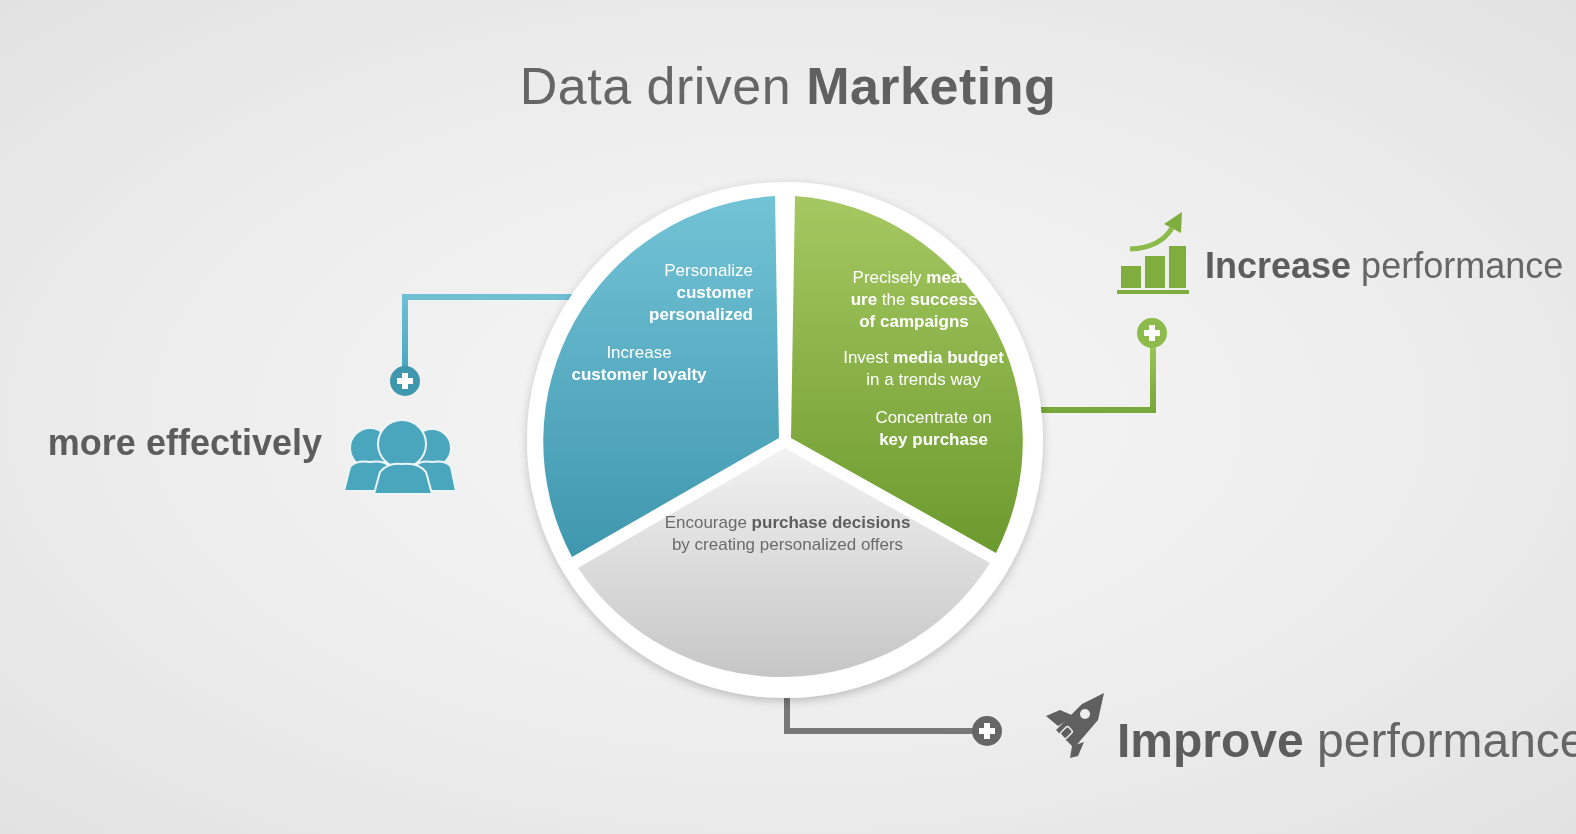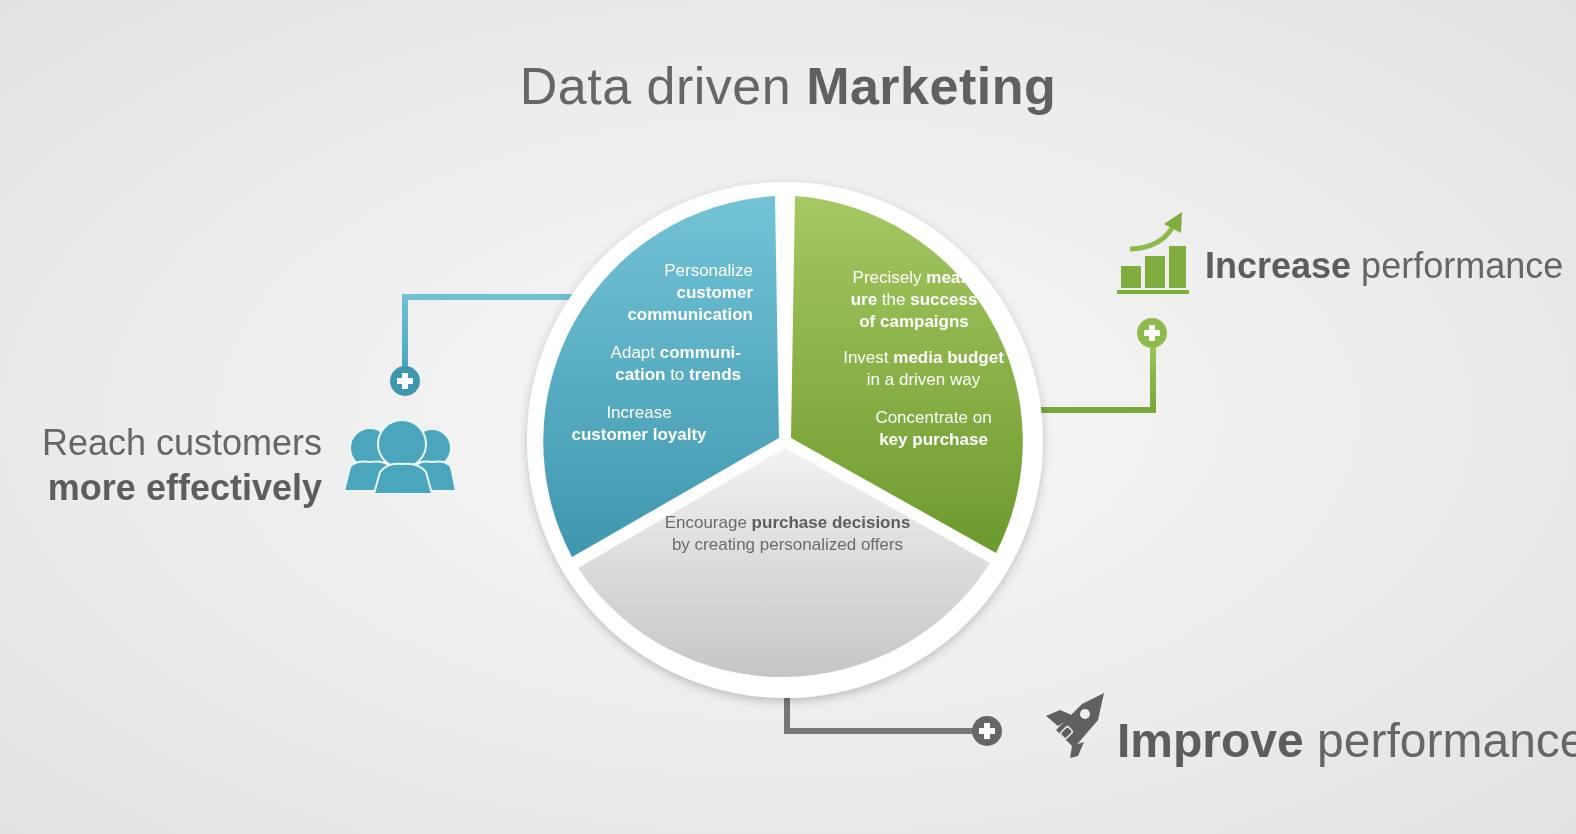--- a/index.html
+++ b/index.html
@@ -161,57 +161,52 @@
     <polygon points="1084,742 1078,756 1070,758 1072,746"></polygon>
     <circle cx="1085" cy="714" r="5" fill="#eee"></circle>
     <rect x="1061" y="729" width="11" height="8" rx="2" transform="rotate(-45 1066 733)" fill="none" stroke="#eee" stroke-width="1.5"></rect>
   </g>
 </svg>
 
 <div class="seg-text seg-blue" data-interactable="false" style="left:560px; top:260px; width:193px;">
   <p data-interactable="false">
     <span data-interactable="false">Personalize</span><br>
     <b data-interactable="false">customer</b><br>
-    <b data-interactable="false">communication</b>
-  </p>
-  <p data-interactable="false" style="margin-right:12px;">
-    <span data-interactable="false">Adapt </span><b data-interactable="false">communi-</b><br>
-    <b data-interactable="false">cation</b><span data-interactable="false"> to </span><b data-interactable="false">trends</b>
+    <b data-interactable="false">personalized</b>
   </p>
   <p data-interactable="false" style="margin-right:35px; text-align:center;">
     <span data-interactable="false">Increase</span><br>
     <b data-interactable="false">customer loyalty</b>
   </p>
 </div>
 
 <div class="seg-text seg-green" data-interactable="false" style="left:809px; top:267px; width:210px;">
   <p data-interactable="false" style="margin-bottom:14px;">
     <span data-interactable="false">Precisely </span><b data-interactable="false">meas-</b><br>
     <b data-interactable="false">ure</b><span data-interactable="false"> the </span><b data-interactable="false">success</b><br>
     <b data-interactable="false">of campaigns</b>
   </p>
   <p data-interactable="false" style="margin-left:19px;">
     <span data-interactable="false">Invest </span><b data-interactable="false">media budget</b><br>
-    <span data-interactable="false">in a driven way</span>
+    <span data-interactable="false">in a trends way</span>
   </p>
   <p data-interactable="false" style="margin-left:39px;">
     <span data-interactable="false">Concentrate on</span><br>
     <b data-interactable="false">key purchase</b>
   </p>
 </div>
 
 <div class="seg-text seg-gray" data-interactable="false" style="left:620px; top:512px; width:335px;">
   <p data-interactable="false">
     <span data-interactable="false">Encourage </span><b data-interactable="false">purchase decisions</b><br>
     <span data-interactable="false">by creating personalized offers</span>
   </p>
 </div>
 
 <div class="label label-reach" data-interactable="false">
-  <div data-interactable="false">Reach customers</div>
   <b data-interactable="false">more effectively</b>
 </div>
 
 <div class="label label-efficiency" data-interactable="false">
   <b data-interactable="false">Increase</b><span data-interactable="false"> performance</span>
 </div>
 
 <div class="label label-performance" data-interactable="false">
   <b data-interactable="false">Improve</b><span data-interactable="false"> performance</span>
 </div>

